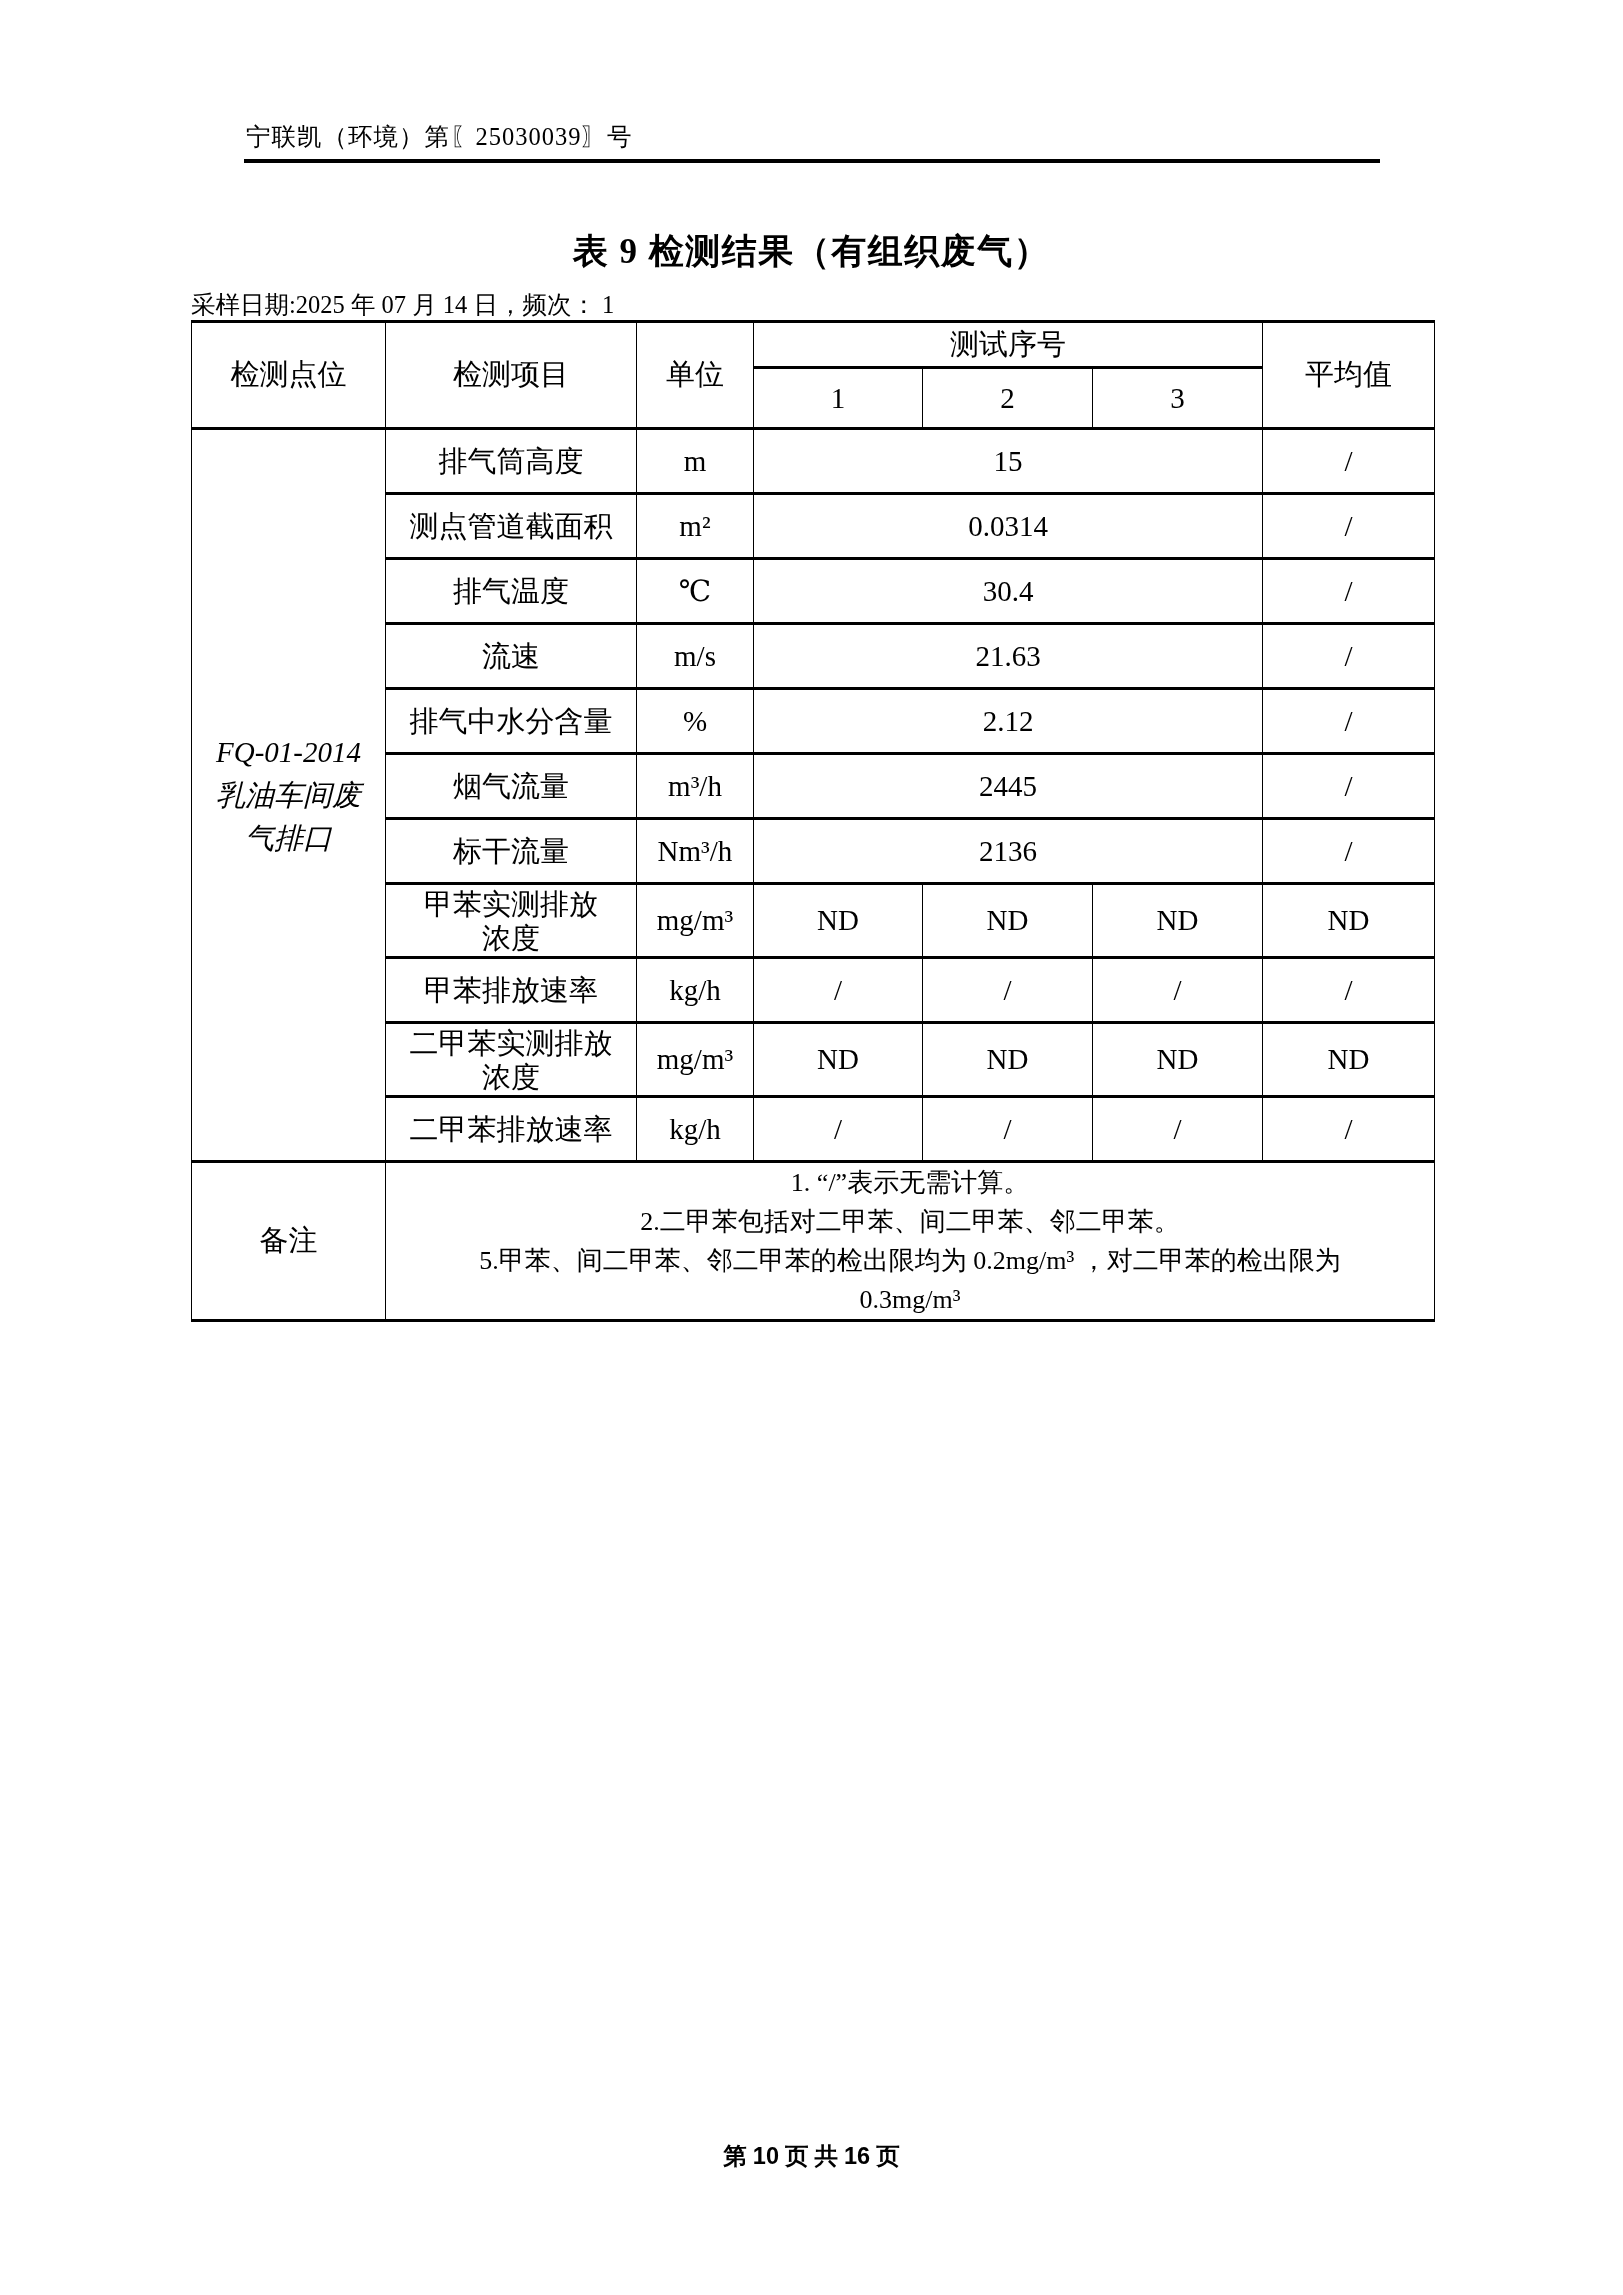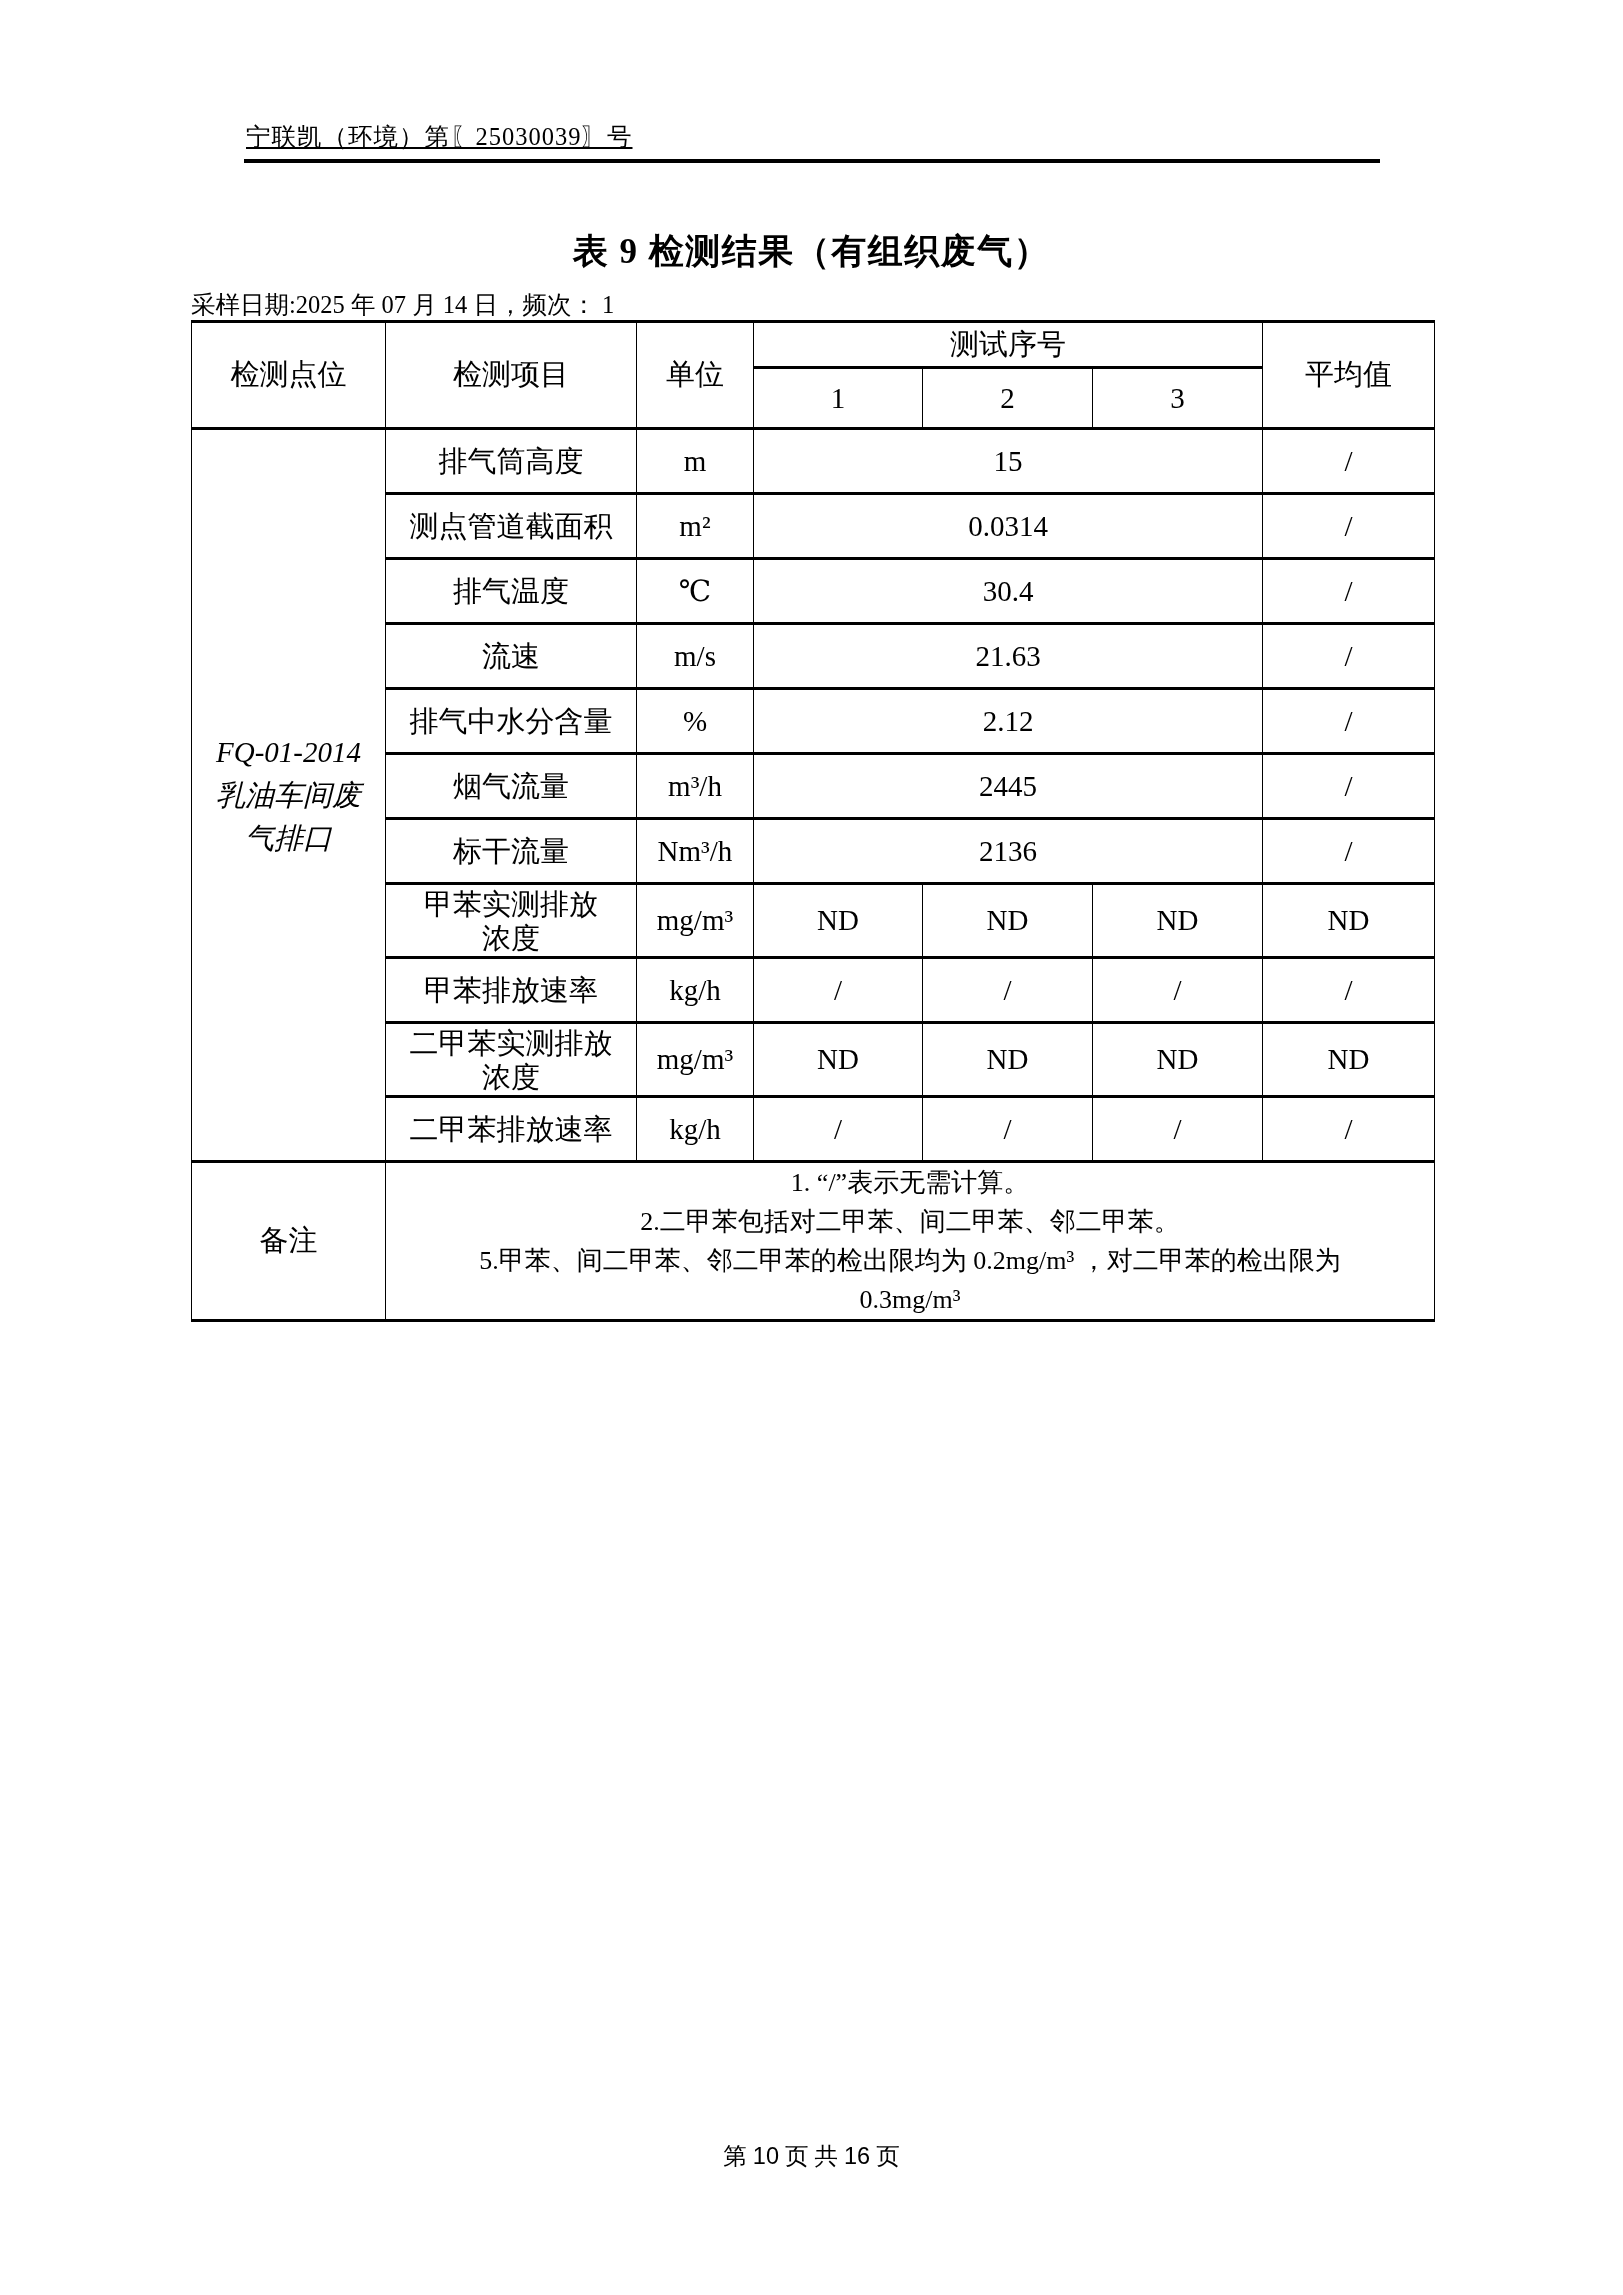--- a/index.html
+++ b/index.html
@@ -8,21 +8,21 @@
     width:1623px; height:2295px;
     margin:0 auto;
     background:#ffffff;
     color:#000;
     font-family:"Liberation Serif","DejaVu Serif",serif;
     overflow:hidden;
   }
 
   .report-number {
     position:absolute; left:246px; top:120px;
-    font-size:24.5px; letter-spacing:1px; white-space:nowrap;text-decoration:underline;
+    font-size:24.5px; letter-spacing:1px; white-space:nowrap;
   }
   .header-rule {
     position:absolute; left:244px; top:159px;
     width:1136px; height:3.6px; background:#000;
   }
   .doc-title {
     position:absolute; left:0; top:228px; width:1623px;
     text-align:center; font-size:35px; font-weight:bold;
     letter-spacing:1.5px; white-space:nowrap;
   }
@@ -55,21 +55,21 @@
   .remark-label-cell { }
   .remark-content-cell {
     text-align:left; vertical-align:middle;
     padding:9.2px 7.2px 9.2px 10.2px;
     font-size:26px; line-height:39px;
   }
   .remark-line { white-space:nowrap; }
 
   .page-footer {
     position:absolute; left:0; top:2140px; width:1623px;
-    text-align:center; font-size:23.5px; white-space:nowrap;
+    text-align:center; font-size:23.5px; white-space:nowrap;font-weight:bold;
   }
   .footer-num {
     font-family:"Liberation Sans","DejaVu Sans",sans-serif;
     font-size:23.5px; margin:0 5.1px;
   }
   .footer-cjk { margin:0 1px; }
 </style>
 </head>
 <body>
 

